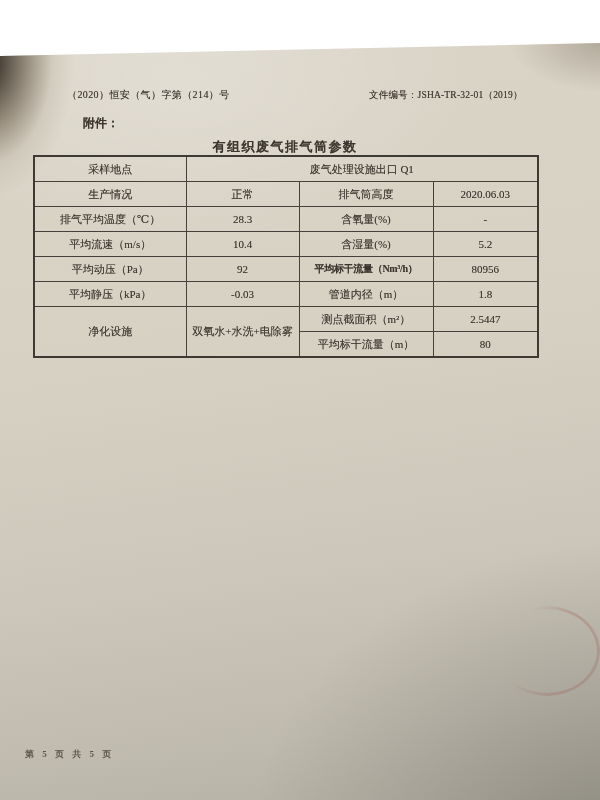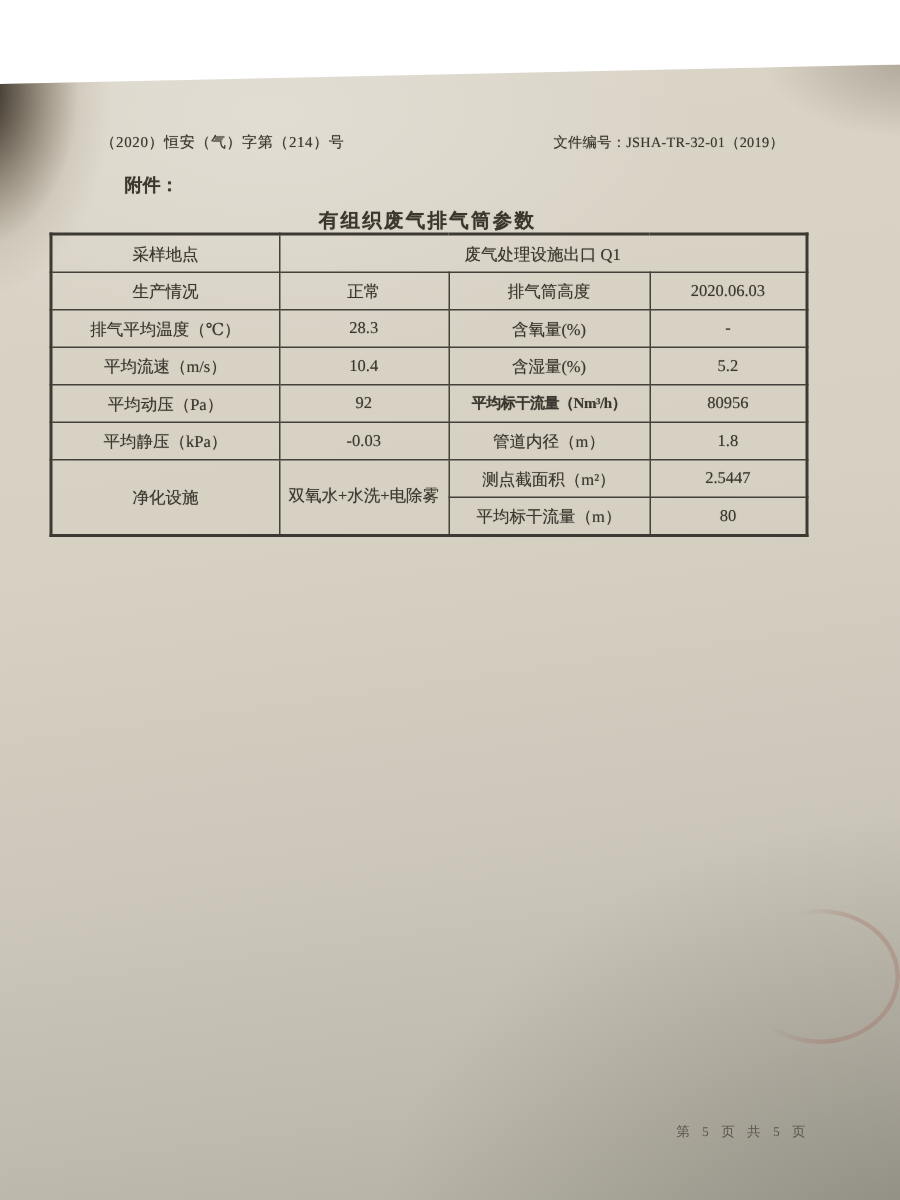--- a/index.html
+++ b/index.html
@@ -49,22 +49,22 @@
     white-space: nowrap;
     overflow: hidden;
     text-shadow: 0 0 0.6px rgba(64,58,48,0.5);
   }
   #params-table { border: 2px solid #3d3a33; }
   #params-table .tight { font-size: 10px; letter-spacing: -0.3px; font-weight: bold; }
   #params-table .wrap  { white-space: normal; line-height: 1.25; }
 
   #below-blank  { position: absolute; left: 33px; top: 300px; width: 504px; text-align: center;
                   font-size: 12px; letter-spacing: 2px; }
-  #page-footer  { position: absolute; left: 36px; top: 718px; width: 504px; text-align: right;
-                  font-size: 9px; letter-spacing: 3px; color: #5c564d; }
+  #page-footer  { position: absolute; left: 25px; top: 718px; width: 504px; text-align: left;
+                  font-size: 9px; letter-spacing: 3px; color: #5c564d; font-weight: bold; }
 
   #seal-stamp {
     position: absolute; left: 494px; top: 576px;
     width: 100px; height: 84px;
     border: 3px solid rgba(158,92,82,0.28);
     border-radius: 50%;
     -webkit-mask-image: linear-gradient(105deg, transparent 30%, #000 62%);
     mask-image: linear-gradient(105deg, transparent 30%, #000 62%);
   }
 </style>

